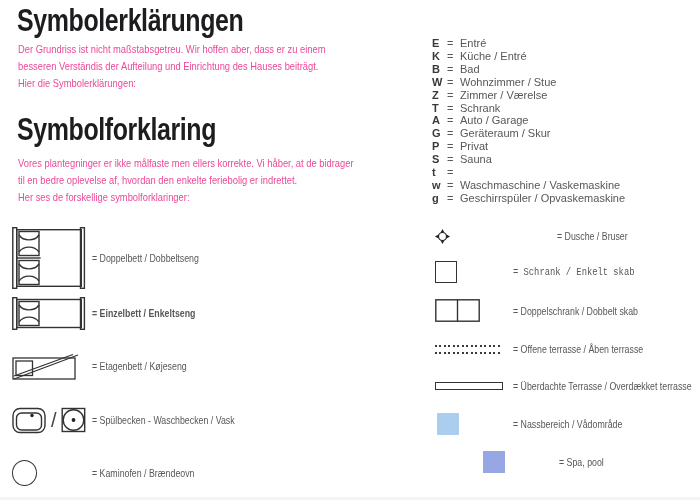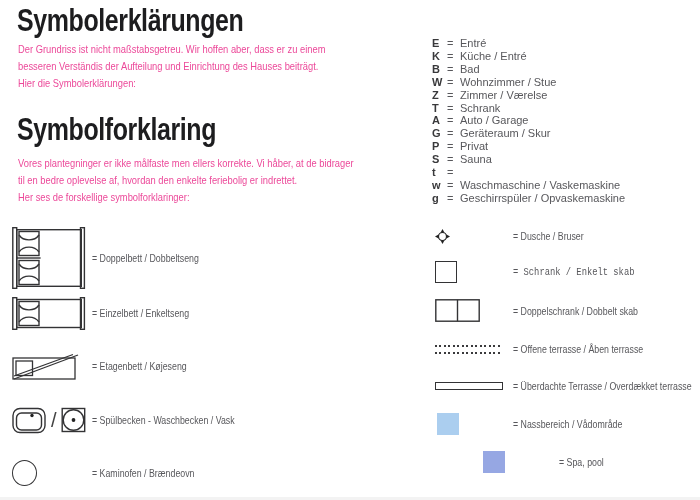--- a/index.html
+++ b/index.html
@@ -127,21 +127,21 @@
           <rect x="7" y="33.5" width="20" height="24"></rect>
           <path d="M7,37 C11.5,43.5 22.5,43.5 27,37"></path>
           <path d="M7,54 C11.5,47.5 22.5,47.5 27,54"></path>
           <line x1="4.7" y1="31" x2="28.6" y2="31"></line>
         </g>
       </svg>
     </div>
     <div class="lbl"><span class="cx8">= Doppelbett / Dobbeltseng</span></div>
   </div>
 
-  <div class="lrow" style="left:12px;top:295px;height:36px;">
+  <div class="lrow" style="left:12px;top:295px;height:36px;font-weight:bold;">
     <div class="icon-cell" style="width:80px;">
       <svg width="74" height="33" viewBox="0 0 74 33">
         <g fill="none" stroke="#333335" stroke-width="1.4">
           <rect x="4.7" y="2.5" width="64.6" height="28"></rect>
           <rect x="0.8" y="0.7" width="3.9" height="31.6"></rect>
           <rect x="68.5" y="0.7" width="3.9" height="31.6"></rect>
           <rect x="7" y="4.5" width="20" height="24"></rect>
           <path d="M7,8 C11.5,14.5 22.5,14.5 27,8"></path>
           <path d="M7,25 C11.5,18.5 22.5,18.5 27,25"></path>
         </g>
@@ -185,21 +185,21 @@
     <div class="lbl"><span class="cx8">= Spülbecken - Waschbecken / Vask</span></div>
   </div>
 
   <div class="lrow" style="left:12px;top:458px;height:29px;">
     <div class="icon-cell" style="width:80px;">
       <div class="box" style="width:25px;height:26px;border-radius:50%;"></div>
     </div>
     <div class="lbl"><span class="cx8">= Kaminofen / Brændeovn</span></div>
   </div>
 
-  <div class="lrow" style="left:435px;top:228px;height:16px;">
+  <div class="lrow" style="left:435px;top:228px;height:16px;gap:44px;">
     <div class="icon-cell" style="width:78px;">
       <svg width="15" height="15" viewBox="0 0 15 15">
         <circle cx="7.5" cy="7.5" r="4" fill="none" stroke="#222" stroke-width="1.2"></circle>
         <path d="M7.5,0 L5.6,3.6 L9.4,3.6 Z" fill="#222"></path>
         <path d="M7.5,15 L5.6,11.4 L9.4,11.4 Z" fill="#222"></path>
         <path d="M0,7.5 L3.6,5.6 L3.6,9.4 Z" fill="#222"></path>
         <path d="M15,7.5 L11.4,5.6 L11.4,9.4 Z" fill="#222"></path>
       </svg>
     </div>
     <div class="lbl"><span class="cx8">= Dusche / Bruser</span></div>

